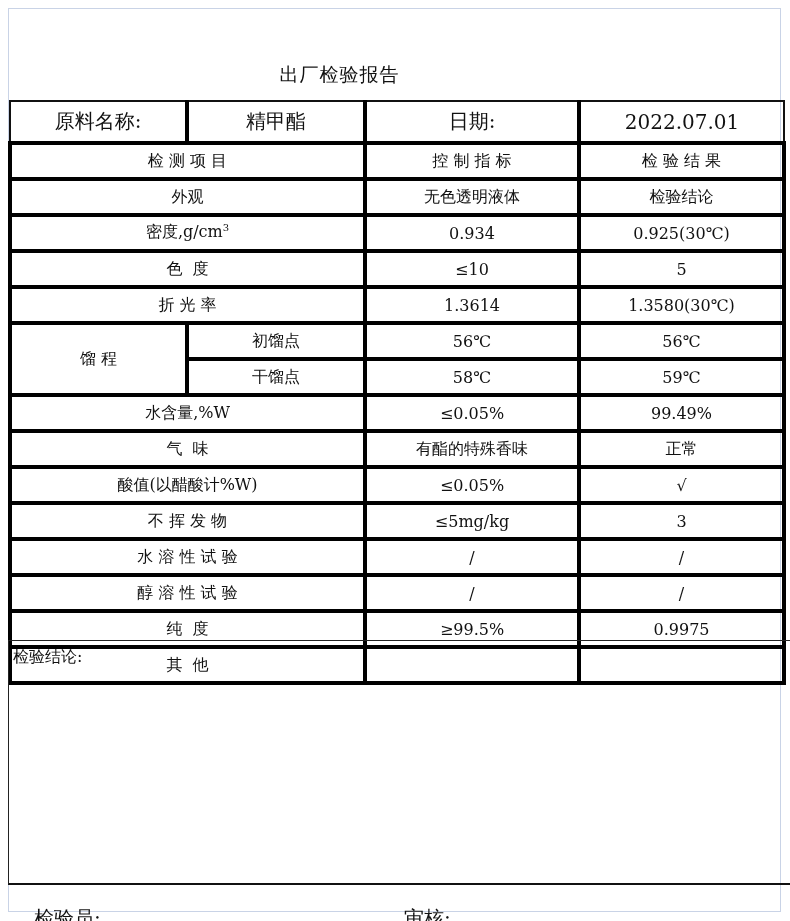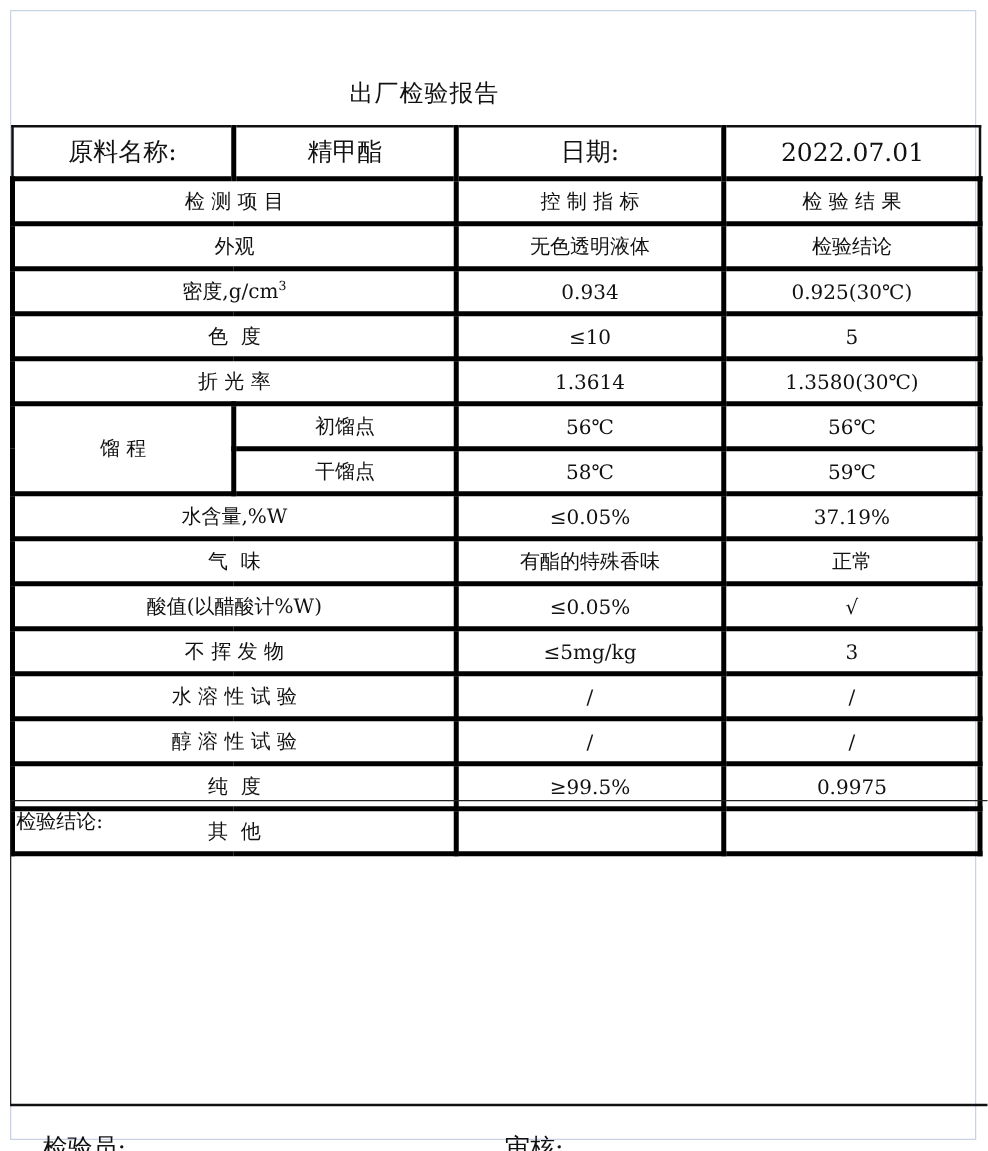--- a/index.html
+++ b/index.html
@@ -75,21 +75,21 @@
     <td>56℃</td>
   </tr>
   <tr>
     <td>干馏点</td>
     <td>58℃</td>
     <td>59℃</td>
   </tr>
   <tr>
     <td colspan="2">水含量,%W</td>
     <td>≤0.05%</td>
-    <td>37.19%</td>
+    <td>99.49%</td>
   </tr>
   <tr>
     <td colspan="2" style="white-space:pre">气  味</td>
     <td>有酯的特殊香味</td>
     <td>正常</td>
   </tr>
   <tr>
     <td colspan="2">酸值(以醋酸计%W)</td>
     <td>≤0.05%</td>
     <td>√</td>

